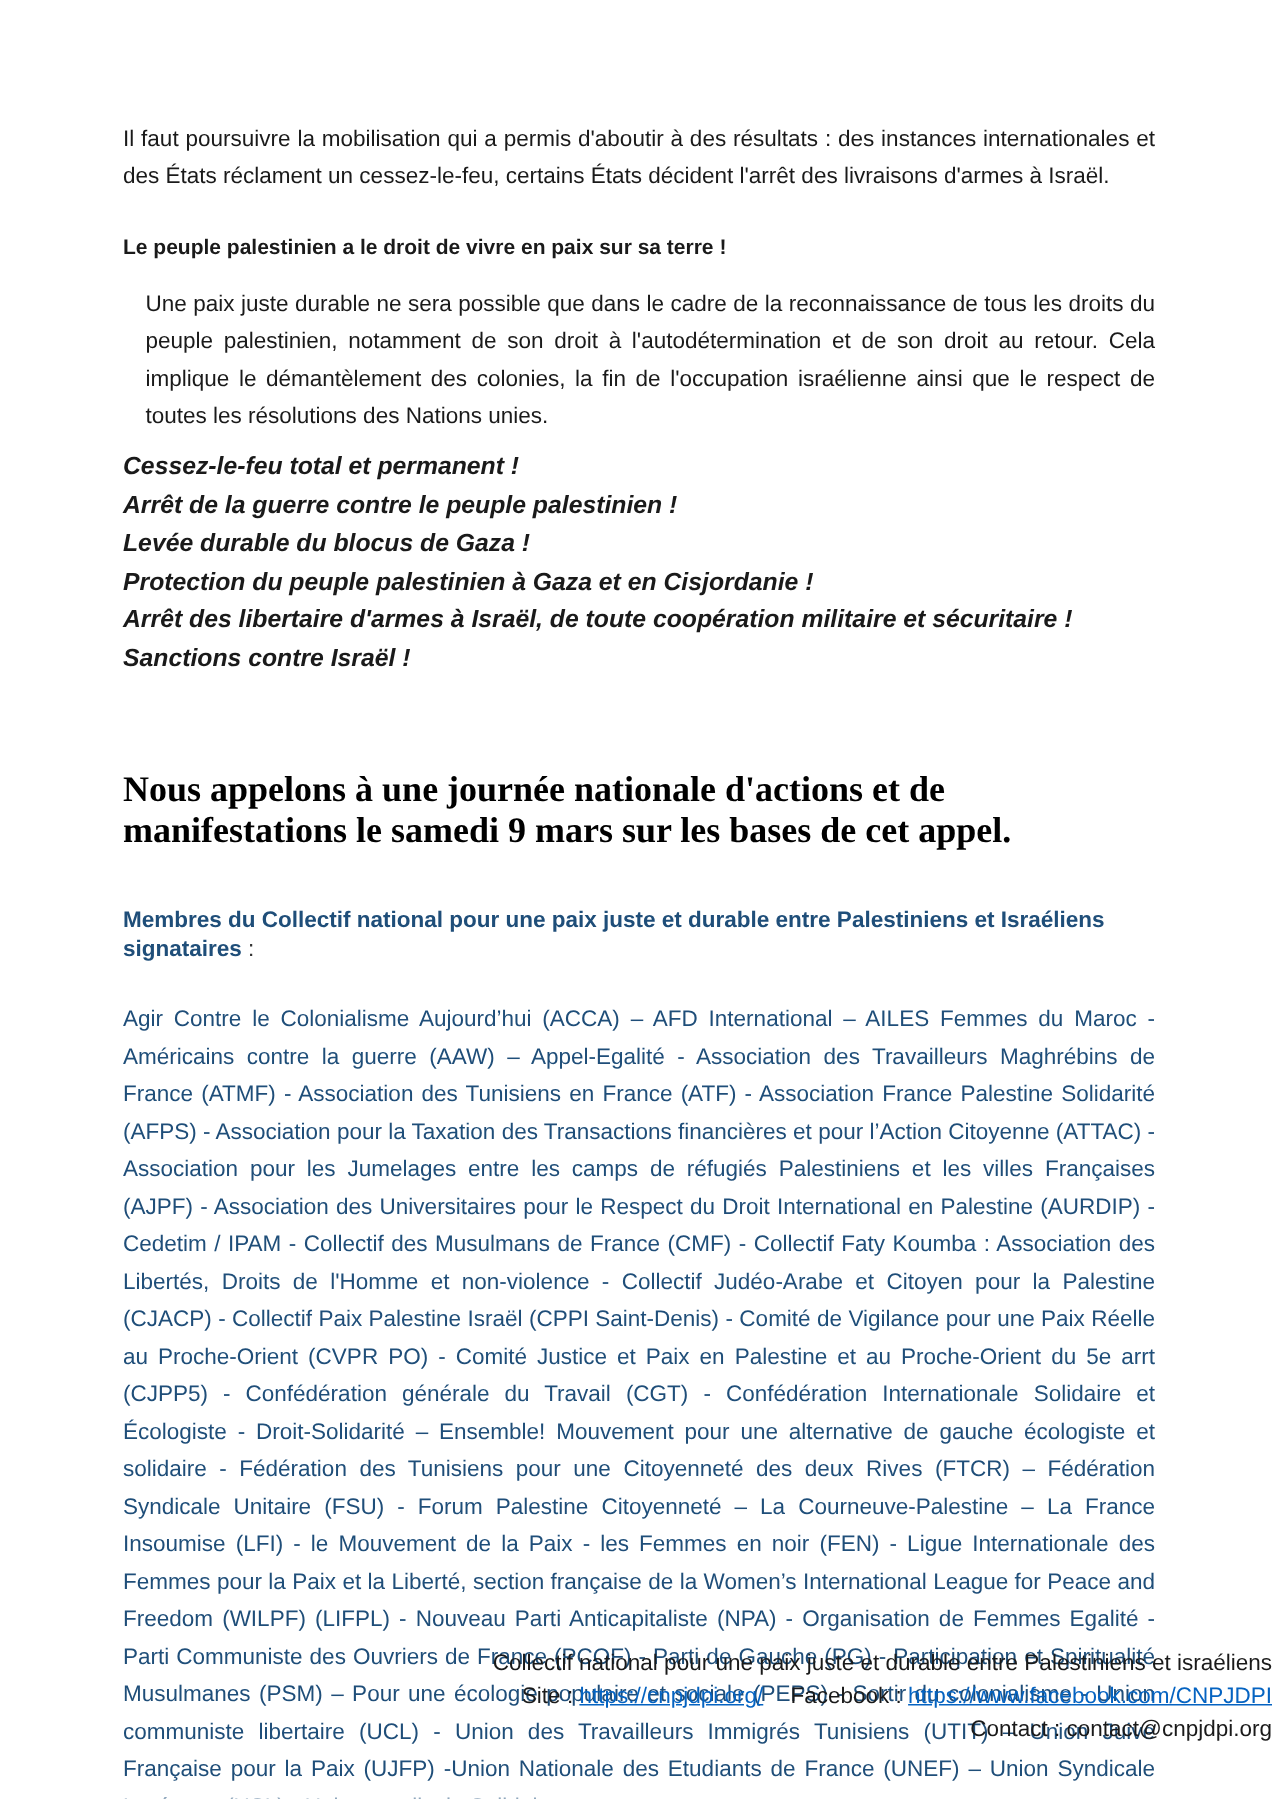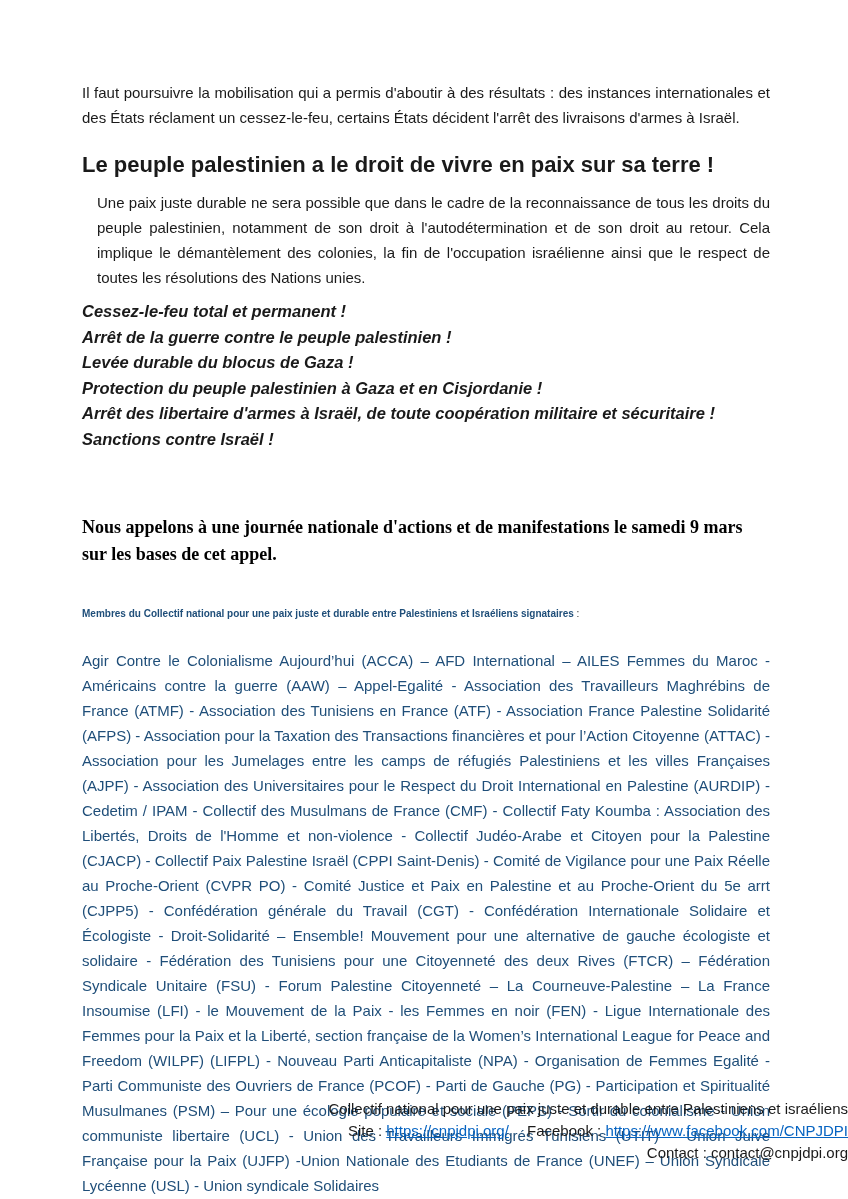--- a/index.html
+++ b/index.html
@@ -16,51 +16,51 @@
     position: relative;
   }
   .para {
     font-size: 15px;
     line-height: 25px;
     text-align: justify;
     color: var(--ink, #1a1a1a);
   }
   .intro { margin-bottom: 22px; }
   .slogan-heading {
-    font-size: 22px;
+    font-size: 14px;
     font-weight: bold;
     line-height: 25px;
     margin-bottom: 13px;
   }
   .peace { margin-bottom: 9px; margin-left: 15px; }
   .demands { margin-top: 0; }
   .demand-line {
     font-size: 16.5px;
     font-weight: bold;
     line-height: 25.5px;
     white-space: nowrap;
     font-style: italic;
   }
   .call-heading {
     margin-top: 62px;
     font-family: "Liberation Serif", serif;
-    font-size: 18px;
+    font-size: 24px;
     font-weight: bold;
     line-height: 27px;
     color: #000;
   }
   .date-line {
     font-family: "Liberation Serif", serif;
     font-size: 16px;
     line-height: 22px;
     color: #1a1a1a;
   }
   .members-heading {
     margin-top: 36px;
-    font-size: 10px;
+    font-size: 15px;
     font-weight: bold;
     color: var(--blue, #1F4E79);
     line-height: 19px;
   }
   .members-heading .colon {
     color: #333333;
     font-weight: normal;
   }
   .members-list {
     margin-top: 25px;

